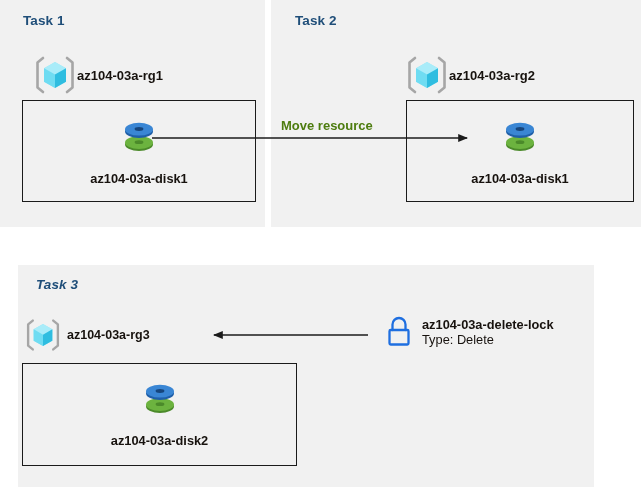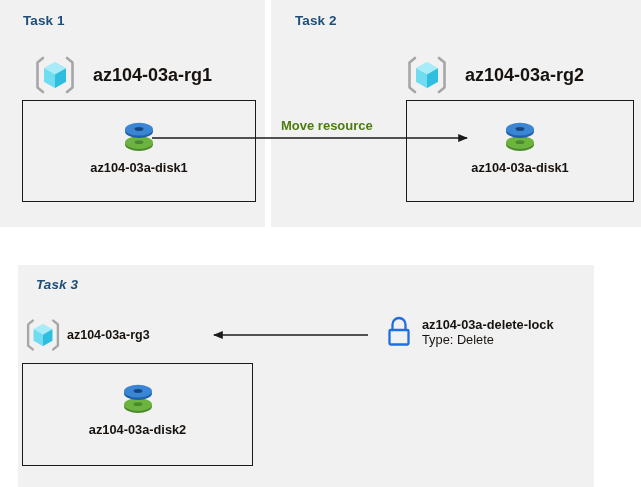--- a/index.html
+++ b/index.html
@@ -51,52 +51,52 @@
     display: flex;
     align-items: center;
     white-space: nowrap;
   }
   #rg-row-1 { left: 33px;  top: 55px; }
   #rg-row-2 { left: 405px; top: 55px; }
   #rg-row-3 { left: 24px;  top: 318px; }
 
   .rg-icon { width: 44px; height: 40px; display: block; flex: 0 0 auto; }
   .rg-label {
-    font-size: 18px;
-    font-weight: bold;
-    color: #17120e;
-    margin-left: 16px;
+    font-size: 13px;
+    font-weight: bold;
+    color: #17120e;
+    margin-left: 0;
   }
   #rg-row-3 .rg-icon { width: 38px; height: 34px; }
   #rg-row-3 .rg-label { font-size: 12.5px; margin-left: 5px; }
 
   
   .resource-box {
     position: absolute;
     background: #f1f1f1;
     border: 1.3px solid #1b1b1b;
     box-sizing: border-box;
   }
   #box-disk1a { left: 22px;  top: 100px; width: 234px; height: 102px; }
   #box-disk1b { left: 406px; top: 100px; width: 228px; height: 102px; }
-  #box-disk2  { left: 22px;  top: 363px; width: 231px; height: 103px; }
+  #box-disk2  { left: 22px;  top: 363px; width: 275px; height: 103px; }
 
   .disk-item {
     position: absolute;
     left: 0; right: 0;
     text-align: center;
   }
   #box-disk1a .disk-item { top: 14px; }
   #box-disk1b .disk-item { top: 14px; }
   #box-disk2  .disk-item { top: 13px; }
 
   .disk-icon { width: 46px; height: 42px; display: block; margin: 0 auto; }
   .disk-label {
     display: block;
-    margin-top: 3px;
+    margin-top: 14px;
     font-size: 12.8px;
     font-weight: bold;
     color: #17120e;
     white-space: nowrap;
   }
 
   
   .connectors {
     position: absolute;
     left: 0; top: 0;

